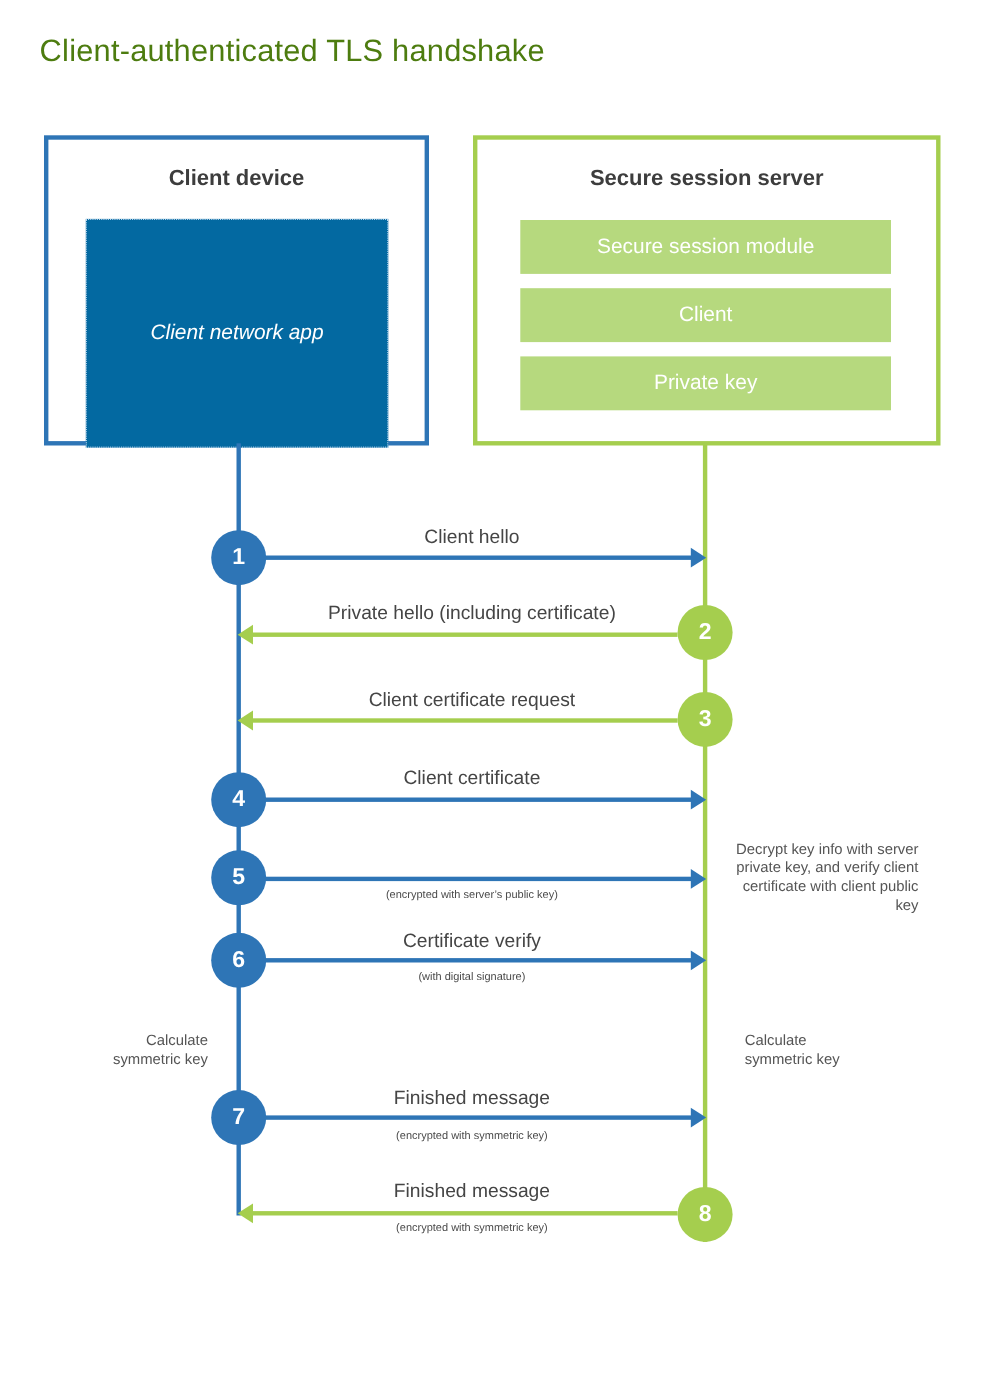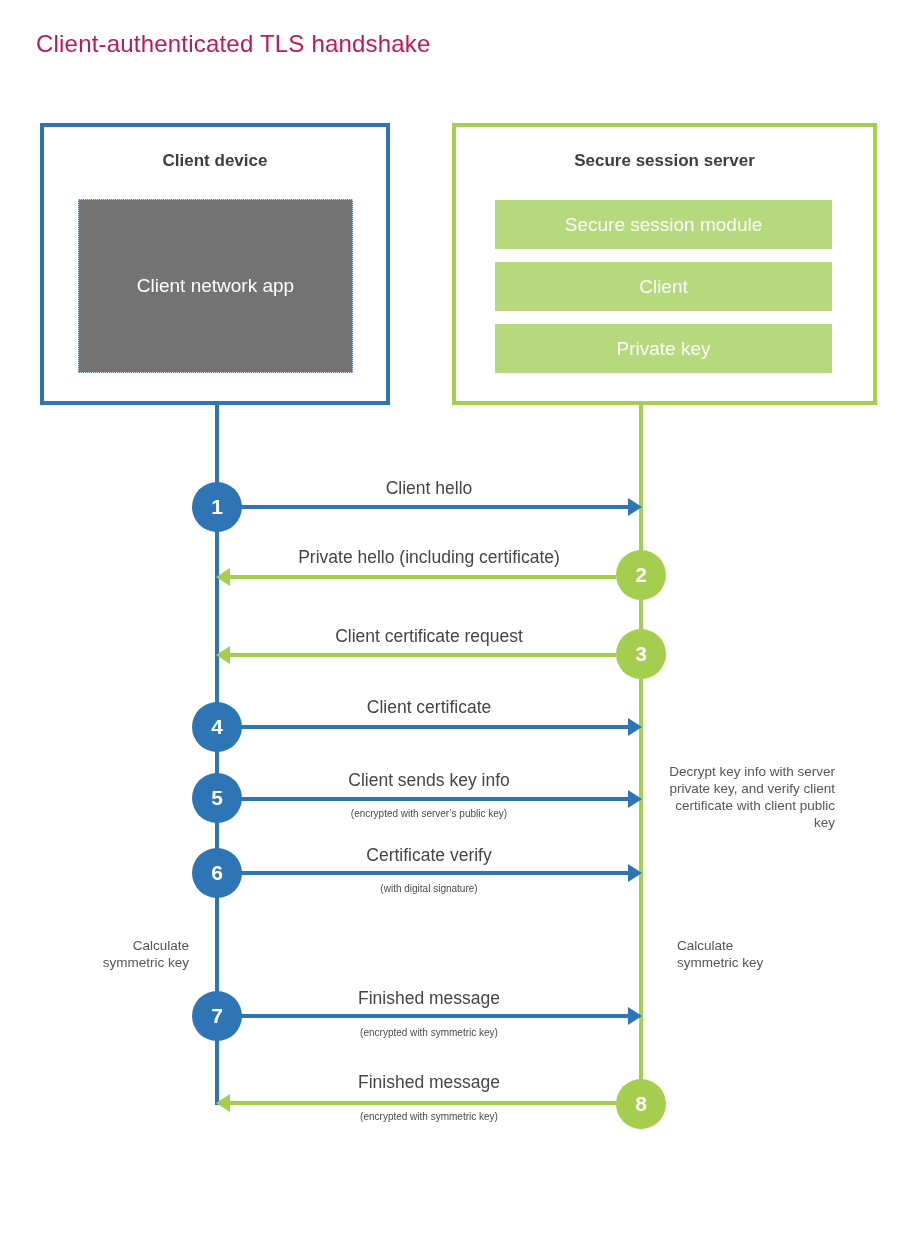--- a/index.html
+++ b/index.html
@@ -3,31 +3,31 @@
 <meta charset="utf-8">
 <style>
   html,body { margin:0; padding:0; background:#ffffff; }
   .canvas {
     position:relative; width:900px; height:1256px; margin:0 auto;
     background:#ffffff; font-family:"Liberation Sans", sans-serif;
     overflow:hidden;
   }
   .title {
     position:absolute; left:36px; top:30px;
-    font-size:24px; font-weight:300; color:#be185d; letter-spacing:0.2px;
+    font-size:28px; font-weight:300; color:#4d7c0f; letter-spacing:0.2px;
   }
   
   .actor-box { position:absolute; top:123px; height:282px; box-sizing:border-box; background:#fff; }
   .actor-box.client { left:40px; width:350px; border:4px solid #2e75b6; }
-  .actor-box.server { left:452px; width:425px; border:4px solid #a5ce4e; }
-  .actor-title { margin-top:24px; text-align:center; font-size:17px; font-weight:bold; color:#3d3d3d; }
+  .actor-box.server { left:430px; width:425px; border:4px solid #a5ce4e; }
+  .actor-title { margin-top:24px; text-align:center; font-size:20px; font-weight:bold; color:#3d3d3d; }
   .app-box {
-    position:absolute; left:34px; top:72px; width:275px; height:174px;
-    background:#737373; border:1px dotted #bdd7ee; box-sizing:border-box;
-    display:flex; align-items:center; justify-content:center;
+    position:absolute; left:34px; top:72px; width:275px; height:208px;
+    background:#0369a1; border:1px dotted #bdd7ee; box-sizing:border-box;
+    display:flex; align-items:center; justify-content:center;font-style:italic;
   }
   .app-box .app-label {
     width:170px; text-align:center; color:#ffffff; font-size:19px; line-height:28px;
   }
   .server-bar {
     position:absolute; left:39px; width:337px; height:49px;
     background:#b6d97e; color:#ffffff; font-size:19px;
     display:flex; align-items:center; justify-content:center;
   }
   .server-bar.b0 { top:73px; } .server-bar.b1 { top:135px; } .server-bar.b2 { top:197px; }
@@ -105,21 +105,20 @@
   <div class="badge green" style="left:616px; top:550px;">2</div>
 
   <div class="msg-label" style="top:626px;">Client certificate request</div>
   <div class="arrow green to-client" style="top:653px;"></div>
   <div class="badge green" style="left:616px; top:629px;">3</div>
 
   <div class="msg-label" style="top:697px;">Client certificate</div>
   <div class="arrow blue to-server" style="top:725px;"></div>
   <div class="badge blue" style="left:192px; top:702px;">4</div>
 
-  <div class="msg-label" style="top:770px;">Client sends key info</div>
   <div class="arrow blue to-server" style="top:797px;"></div>
   <div class="msg-sublabel" style="top:808px;">(encrypted with server’s public key)</div>
   <div class="badge blue" style="left:192px; top:773px;">5</div>
 
   <div class="msg-label" style="top:845px;">Certificate verify</div>
   <div class="arrow blue to-server" style="top:871px;"></div>
   <div class="msg-sublabel" style="top:883px;">(with digital signature)</div>
   <div class="badge blue" style="left:192px; top:848px;">6</div>
 
   <div class="note decrypt">Decrypt key info with server private key, and verify client certificate with client public key</div>

